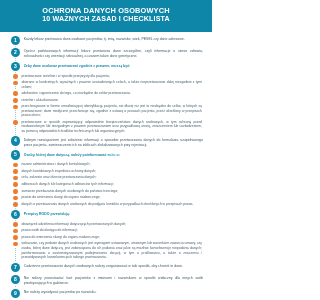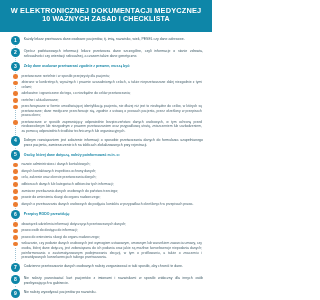--- a/index.html
+++ b/index.html
@@ -138,21 +138,21 @@
     padding-right: 4px;
     text-align: justify;
   }
 </style>
 </head>
 <body>
 
 <div class="page">
 
   <div class="header">
-    <div class="header-line l2">W ELEKTRONICZNEJ DOKUMENTACJI MEDYCZNEJ</div>
+    <div class="header-line l1">OCHRONA DANYCH OSOBOWYCH</div>
     <div class="header-line l3">10 WAŻNYCH ZASAD I CHECKLISTA</div>
   </div>
 
   <div class="content">
     <div class="connector"></div>
     <div id="list-root">
         <div class="item">
           <div class="marker">1</div>
           <div class="item-text">Każdy lekarz przetwarza dane osobowe pacjentów, tj. imię, nazwisko, wiek, PESEL czy dane adresowe.</div>
         </div>

